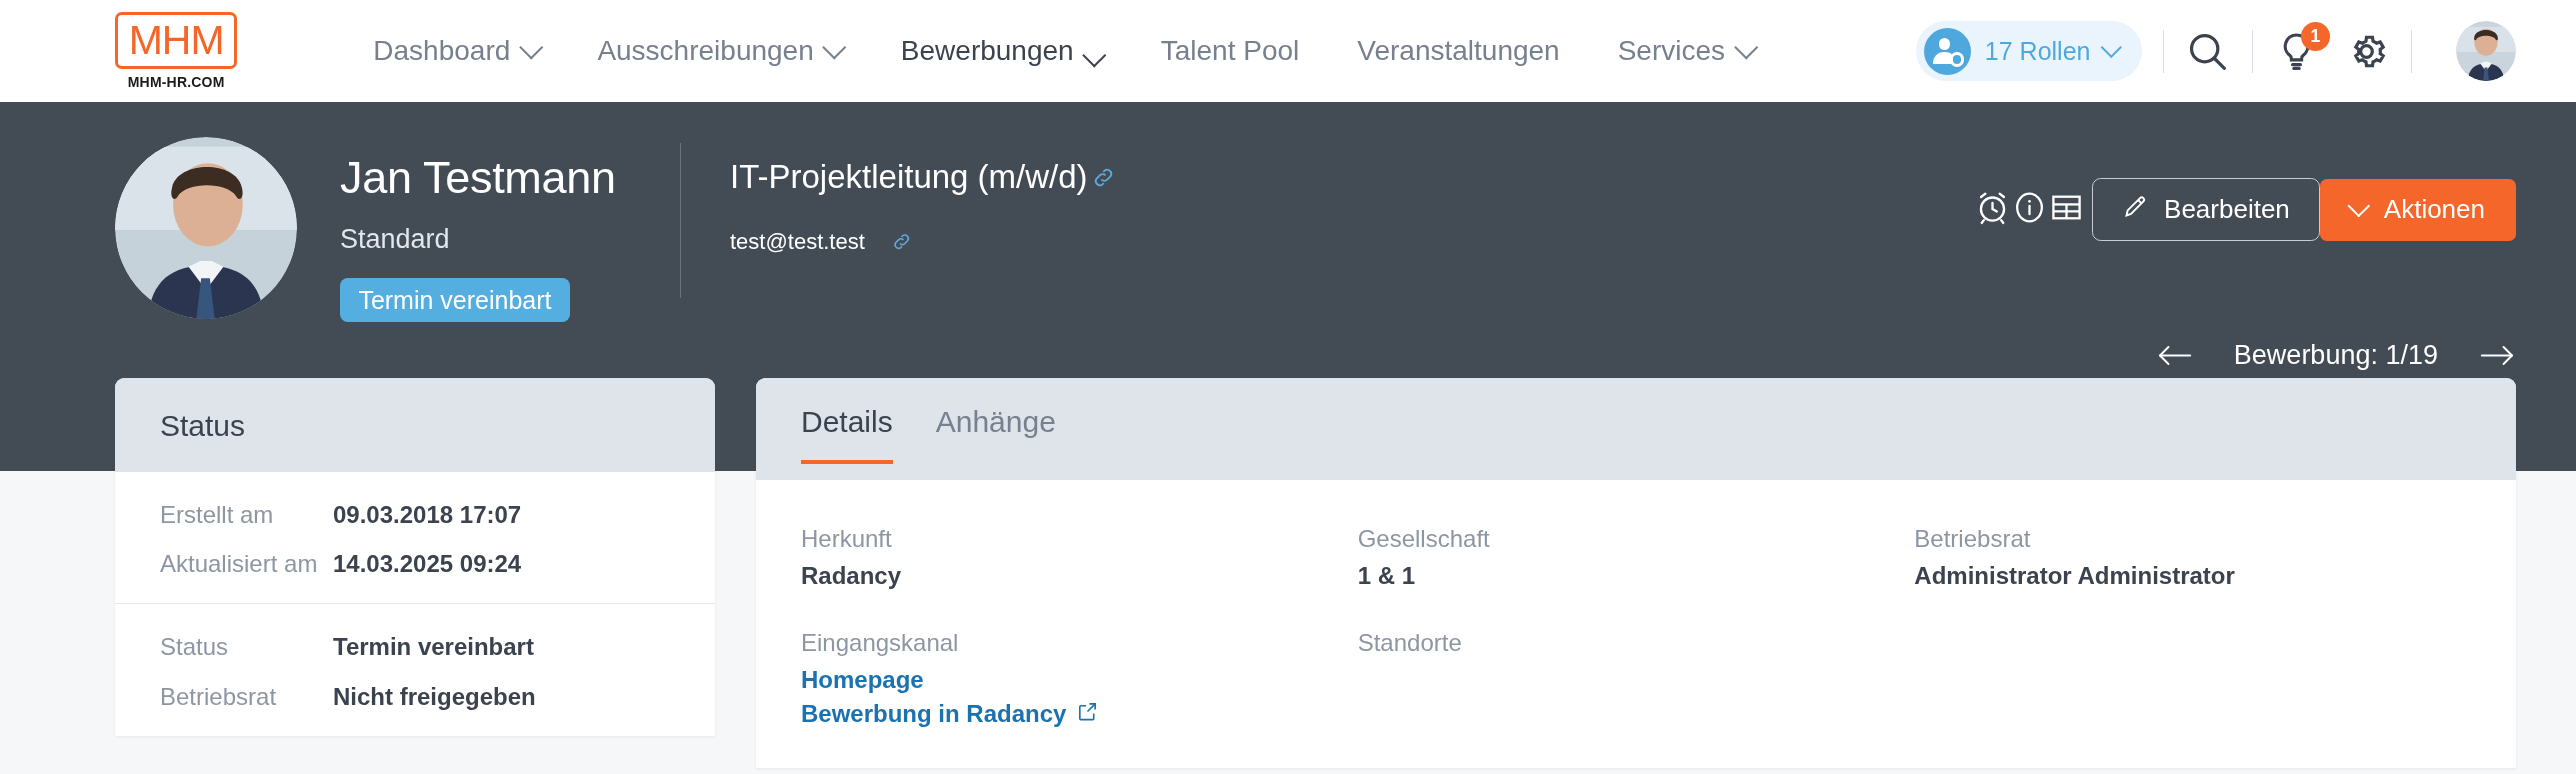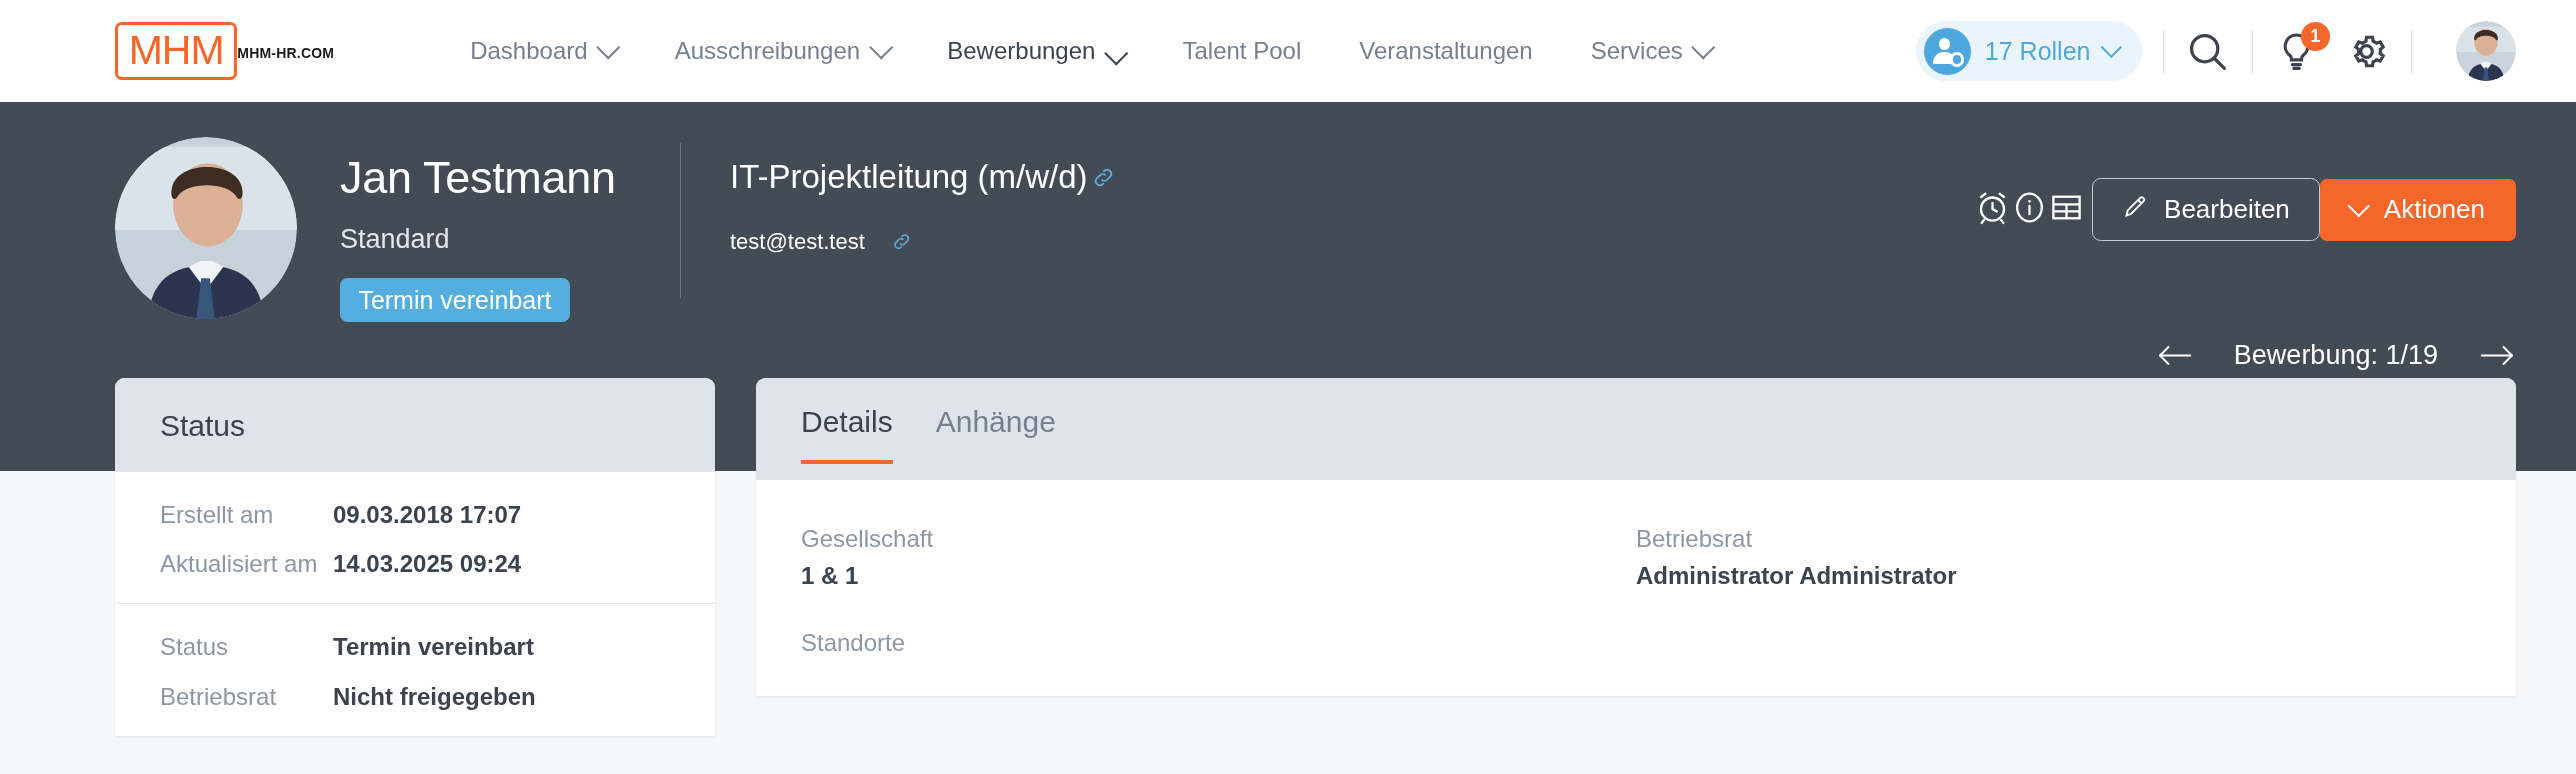--- a/index.html
+++ b/index.html
@@ -12,40 +12,40 @@
 
   
   .topnav {
     height: 102px;
     background: #ffffff;
     display: flex;
     align-items: center;
     padding: 0 60px 0 115px;
     position: relative;
   }
-  .logo-wrap { display: flex; flex-direction: row; align-items: center; }
+  .logo-wrap { display: flex; flex-direction: column; align-items: center; }
   .logo-box {
     border: 3.9px solid #f4662a;
     border-radius: 6.8px;
     padding: 4.9px 10.7px 5.8px;
     line-height: 1;
   }
   .logo-text {
     font-size: 41px; font-weight: 400; color: #f4662a;
     letter-spacing: -1px; font-family: "Liberation Sans", sans-serif;
   }
   .logo-caption {
     font-size: 14px; font-weight: 700; color: #1b1b1b;
     margin-top: 4.9px; letter-spacing: 0.2px;
   }
 
   .nav-items { display: flex; align-items: center; margin-left: 136px; gap: 58px; }
   .nav-item {
     display: flex; align-items: center; gap: 12.6px;
-    font-size: 24px; color: #76808e; white-space: nowrap; cursor: pointer;
+    font-size: 28px; color: #76808e; white-space: nowrap; cursor: pointer;
   }
   .nav-item.active { color: #3b434f; align-items: flex-end; }
   .chev {
     width: 16.5px; height: 16.5px;
     border-right: 2.5px solid currentColor;
     border-bottom: 2.5px solid currentColor;
     transform: rotate(45deg) translate(-2.9px,-2.9px);
     flex: none;
   }
 
@@ -448,20 +448,42 @@
 
   <div class="card main-card">
     <div class="card-head">
       <div class="tabs">
         <div class="tab active">Details</div>
         <div class="tab">Anhänge</div>
       </div>
     </div>
 
     <div class="details-body">
+      <div class="dcol">
+        <div class="dfield">
+          <div class="dlabel">Herkunft</div>
+          <div class="dvalue">Radancy</div>
+        </div>
+        <div class="dfield">
+          <div class="dlabel">Eingangskanal</div>
+          <div class="dlink">
+            <span>Homepage</span>
+          </div>
+          <div class="dlink">
+            <span>Bewerbung in Radancy</span>
+            <span>
+              <svg width="23" height="23" viewBox="0 0 24 24" fill="none" stroke="#1a72b0" stroke-width="1.7">
+                <path d="M14 4h6v6"></path>
+                <line x1="20" y1="4" x2="12.5" y2="11.5" stroke-linecap="round"></line>
+                <path d="M18.5 14v5.5a1 1 0 0 1-1 1H5a1 1 0 0 1-1-1V7a1 1 0 0 1 1-1h5.5"></path>
+              </svg>
+            </span>
+          </div>
+        </div>
+      </div>
 
       <div class="dcol">
         <div class="dfield">
           <div class="dlabel">Gesellschaft</div>
           <div class="dvalue">1 &amp; 1</div>
         </div>
         <div class="dfield">
           <div class="dlabel">Standorte</div>
           <div class="dvalue"></div>
         </div>

